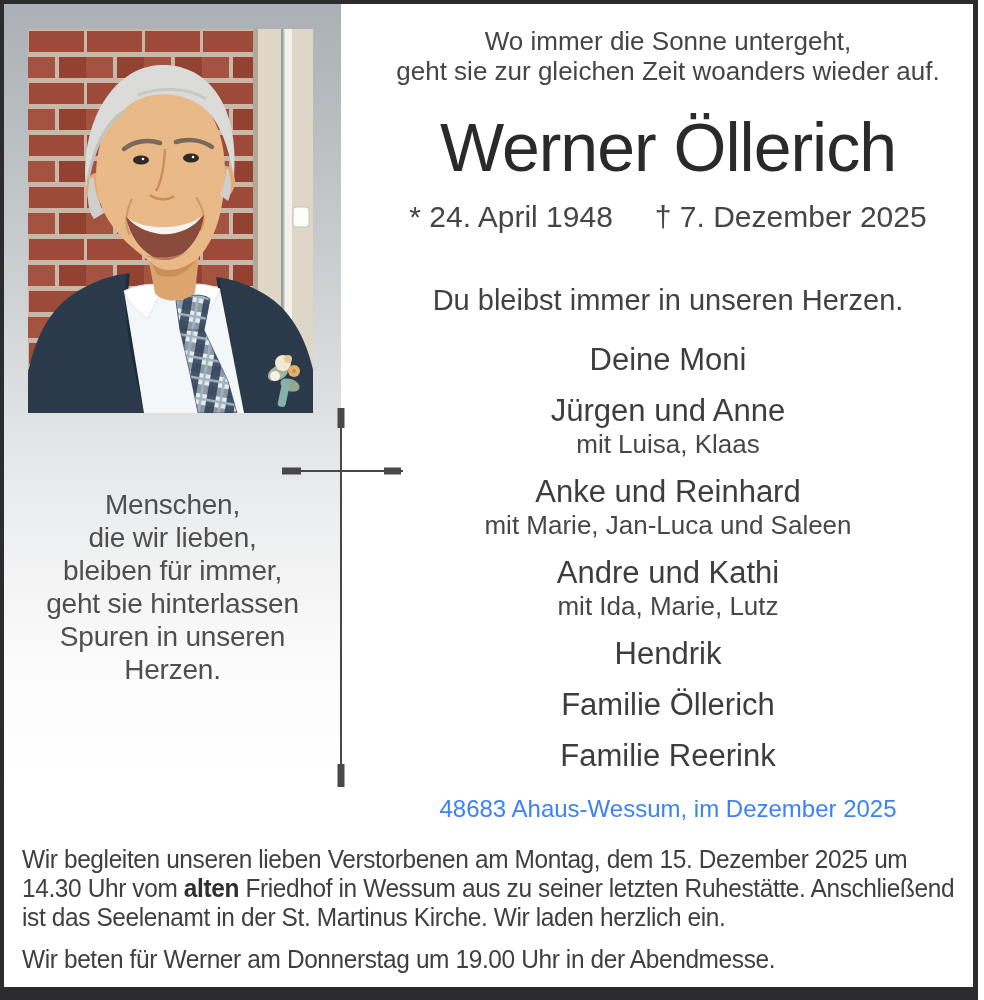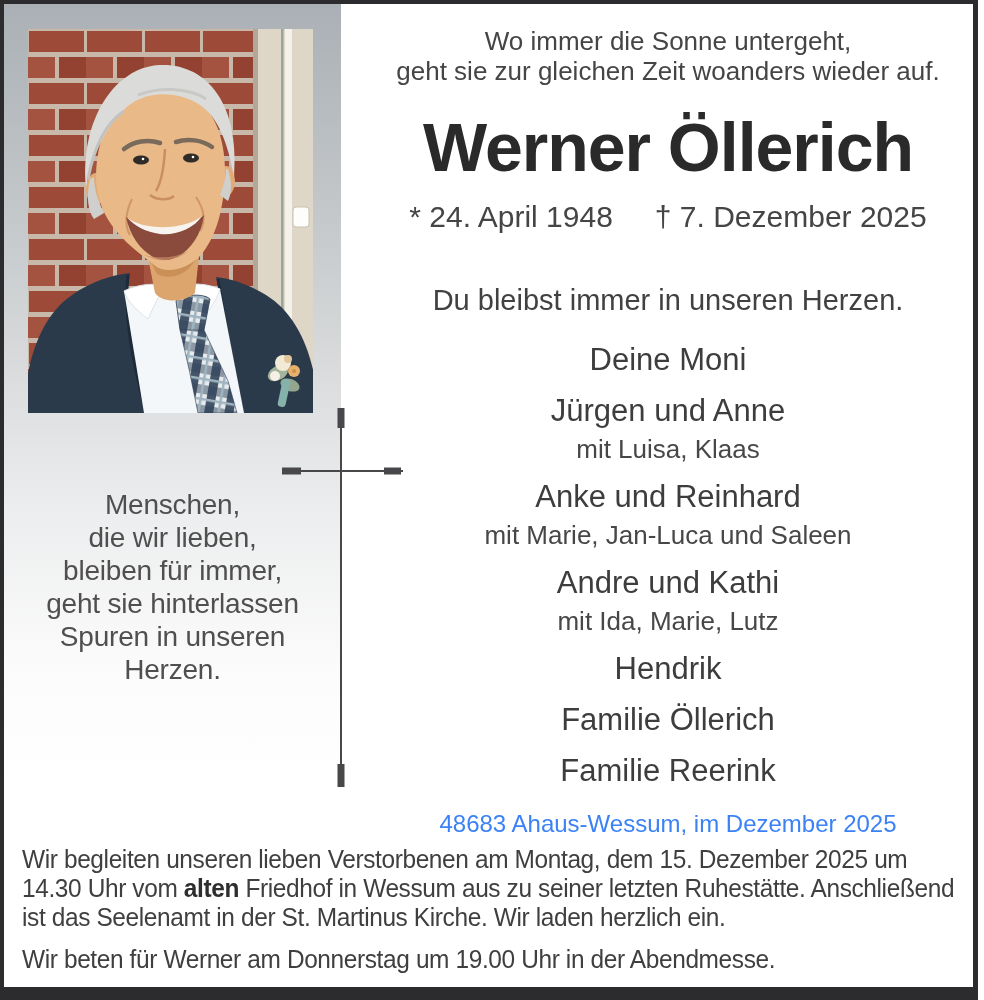--- a/index.html
+++ b/index.html
@@ -13,28 +13,28 @@
   .panel{position:absolute;left:4px;top:4px;width:337px;height:778px;
          background:linear-gradient(180deg,#aab0b5 0%,#bfc3c6 22%,#d7d9da 45%,#ecedee 65%,#fbfbfb 85%,#ffffff 100%);}
   .photo{position:absolute;left:28px;top:29px;width:285px;height:384px;z-index:2;}
   .memorial{position:absolute;left:4px;top:488px;width:337px;z-index:3;
             text-align:center;font-size:28px;line-height:33px;color:#4f4f4f;letter-spacing:-0.2px;}
   .cross{position:absolute;left:276px;top:400px;z-index:4;}
   
   .right{position:absolute;left:341px;top:4px;width:634px;text-align:center;z-index:3;padding-left:10px;}
   .quote{margin:22px 0 0 0;font-size:26px;line-height:30px;color:#454545;}
   .deceased-name{margin-top:26px;font-size:68px;line-height:70px;letter-spacing:-1px;
-                 color:#2a2a2a;font-weight:700;}
+                 color:#2a2a2a;font-weight:400;}
   .dates{margin-top:18px;font-size:30px;line-height:34px;color:#454545;
          display:flex;justify-content:center;gap:42px;}
   .dedication{margin-top:50px;font-size:29px;line-height:32px;}
   .mourners{margin-top:26px;}
   .group{margin-bottom:15px;}
   .m-name{font-size:31px;line-height:36px;color:#3d3d3d;}
-  .m-sub{font-size:26px;line-height:30px;margin-top:5px;color:#474747;}
+  .m-sub{font-size:26px;line-height:30px;color:#474747;}
   .place-date{margin-top:18px;font-size:24px;line-height:34px;color:#3b82f6;}
   
   .bottom{position:absolute;left:22px;top:845px;width:1000px;z-index:3;
           font-size:26px;line-height:29px;color:#3f3f3f;letter-spacing:-0.4px;
           transform:scaleX(0.94);transform-origin:0 0;text-align:left;}
   .funeral-line{white-space:nowrap;}
   .prayer{margin-top:13px;white-space:nowrap;}
   b{font-weight:bold;color:#2e2e2e;}
 </style>
 </head>

